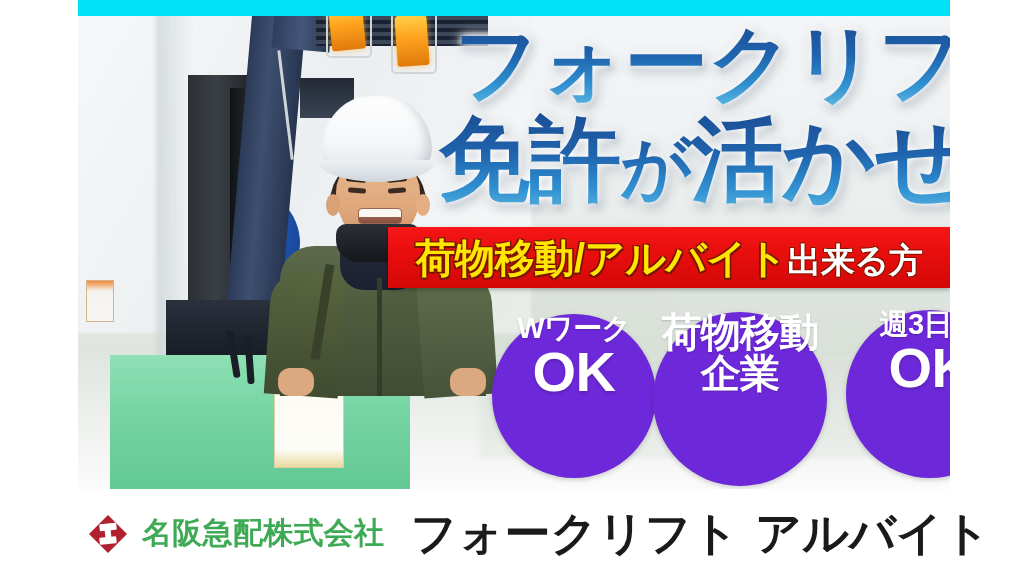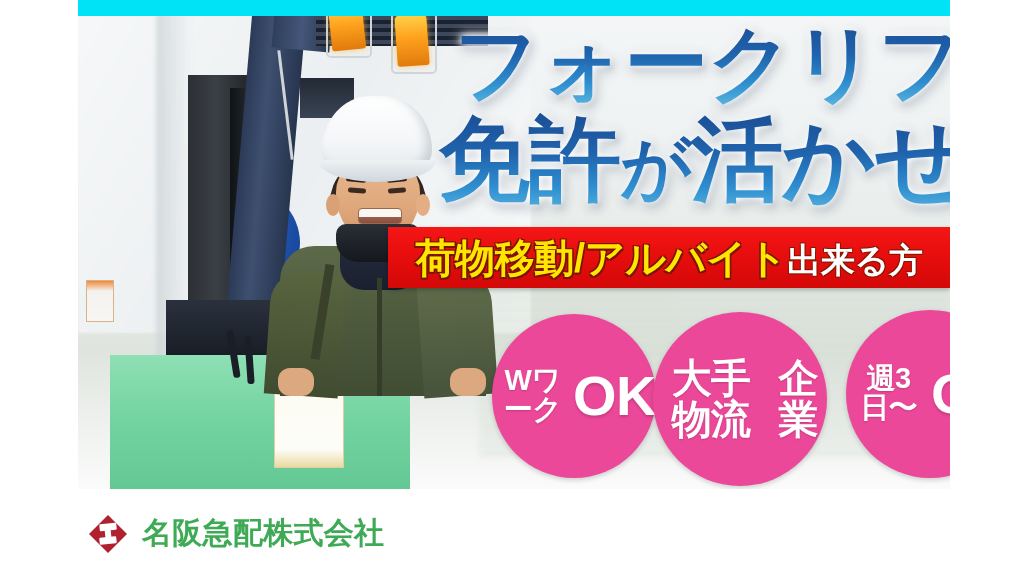--- a/index.html
+++ b/index.html
@@ -438,26 +438,26 @@
     font-size: 34px;
     text-shadow:
       -1px -1px 0 #8a1500, 1px -1px 0 #8a1500,
       -1px 1px 0 #8a1500, 1px 1px 0 #8a1500;
   }
 
   
   .circle {
     position: absolute;
     border-radius: 50%;
-    background: #ec4899;
+    background: #6d28d9;
     z-index: 8;
     display: flex;
-    flex-direction: row;
+    flex-direction: column;
     align-items: center;
-    justify-content: flex-end;
+    justify-content: flex-start;
     color: #ffffff;
     text-align: center;
     box-shadow: 0 2px 5px rgba(0,0,0,0.18);
   }
   #circle-1 { left: 414px; top: 314px; width: 164px; height: 164px; }
   #circle-2 { left: 575px; top: 312px; width: 174px; height: 174px; }
   #circle-3 { left: 768px; top: 310px; width: 168px; height: 168px; }
 
   .c-top {
     font-size: 29px;
@@ -593,21 +593,21 @@
     <div id="red-banner">
       <div id="red-banner-text"><span class="rb-yellow">荷物移動/アルバイト</span><span class="rb-white">出来る方</span></div>
     </div>
 
     <div class="circle" id="circle-1">
       <div class="c-top">Wワーク</div>
       <div class="c-ok">OK</div>
     </div>
 
     <div class="circle" id="circle-2">
-      <div class="c-big-line">大手物流</div>
+      <div class="c-big-line">荷物移動</div>
       <div class="c-big-line">企業</div>
     </div>
 
     <div class="circle" id="circle-3">
       <div class="c-top">週3日〜</div>
       <div class="c-ok">OK</div>
     </div>
 
   </div>
 
@@ -618,17 +618,18 @@
         <svg width="44" height="44" viewBox="0 0 44 44" aria-hidden="true">
           <polygon points="22,3 41,22 22,41 3,22" fill="#b0202e"></polygon>
           <rect x="13.5" y="11.5" width="17" height="7" rx="1" fill="#ffffff" transform="rotate(-6 22 15)"></rect>
           <rect x="13.5" y="25" width="17" height="7" rx="1" fill="#ffffff" transform="rotate(-6 22 28.5)"></rect>
           <rect x="19" y="17" width="6" height="9" fill="#ffffff" transform="rotate(-6 22 21.5)"></rect>
         </svg>
       </div>
 
       <div id="company-name">名阪急配株式会社</div>
 
+      <div id="job-title"><span>フォークリフト</span><span class="gap"></span><span>アルバイト</span></div>
 
     </div>
   </div>
 
 </div>
 
 </body></html>

